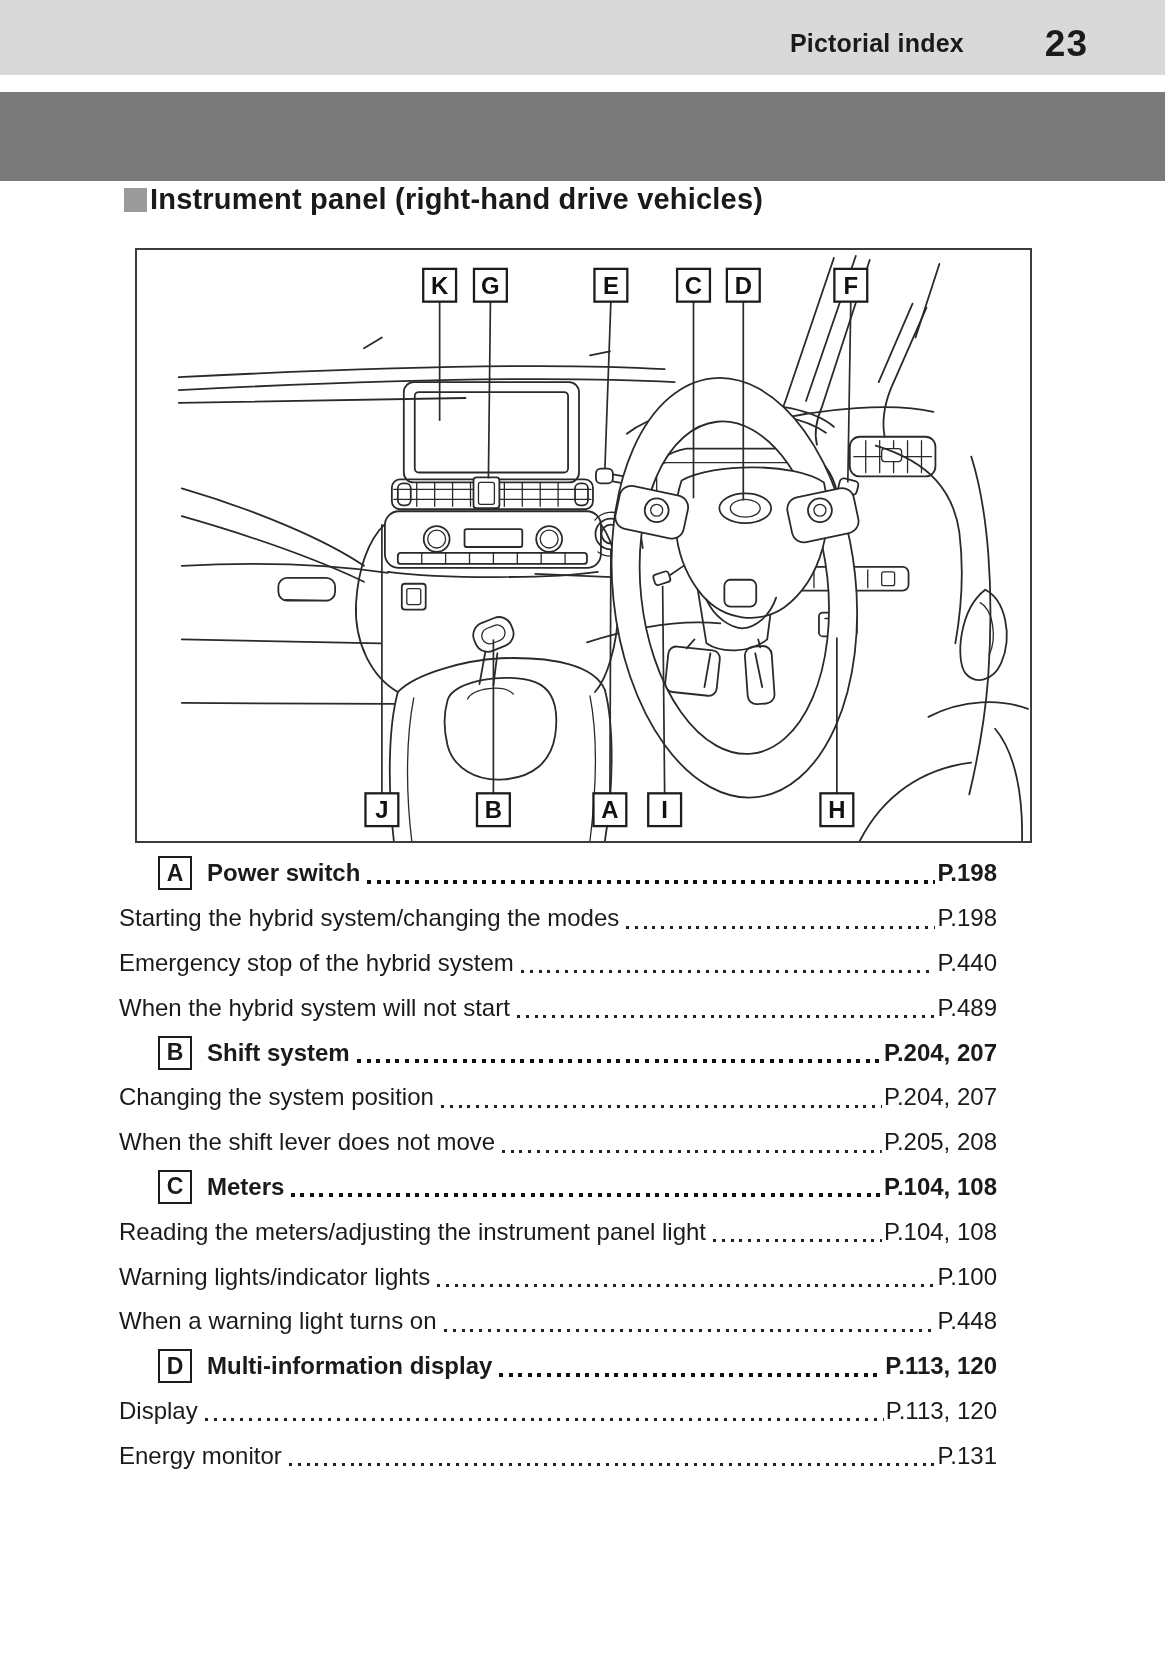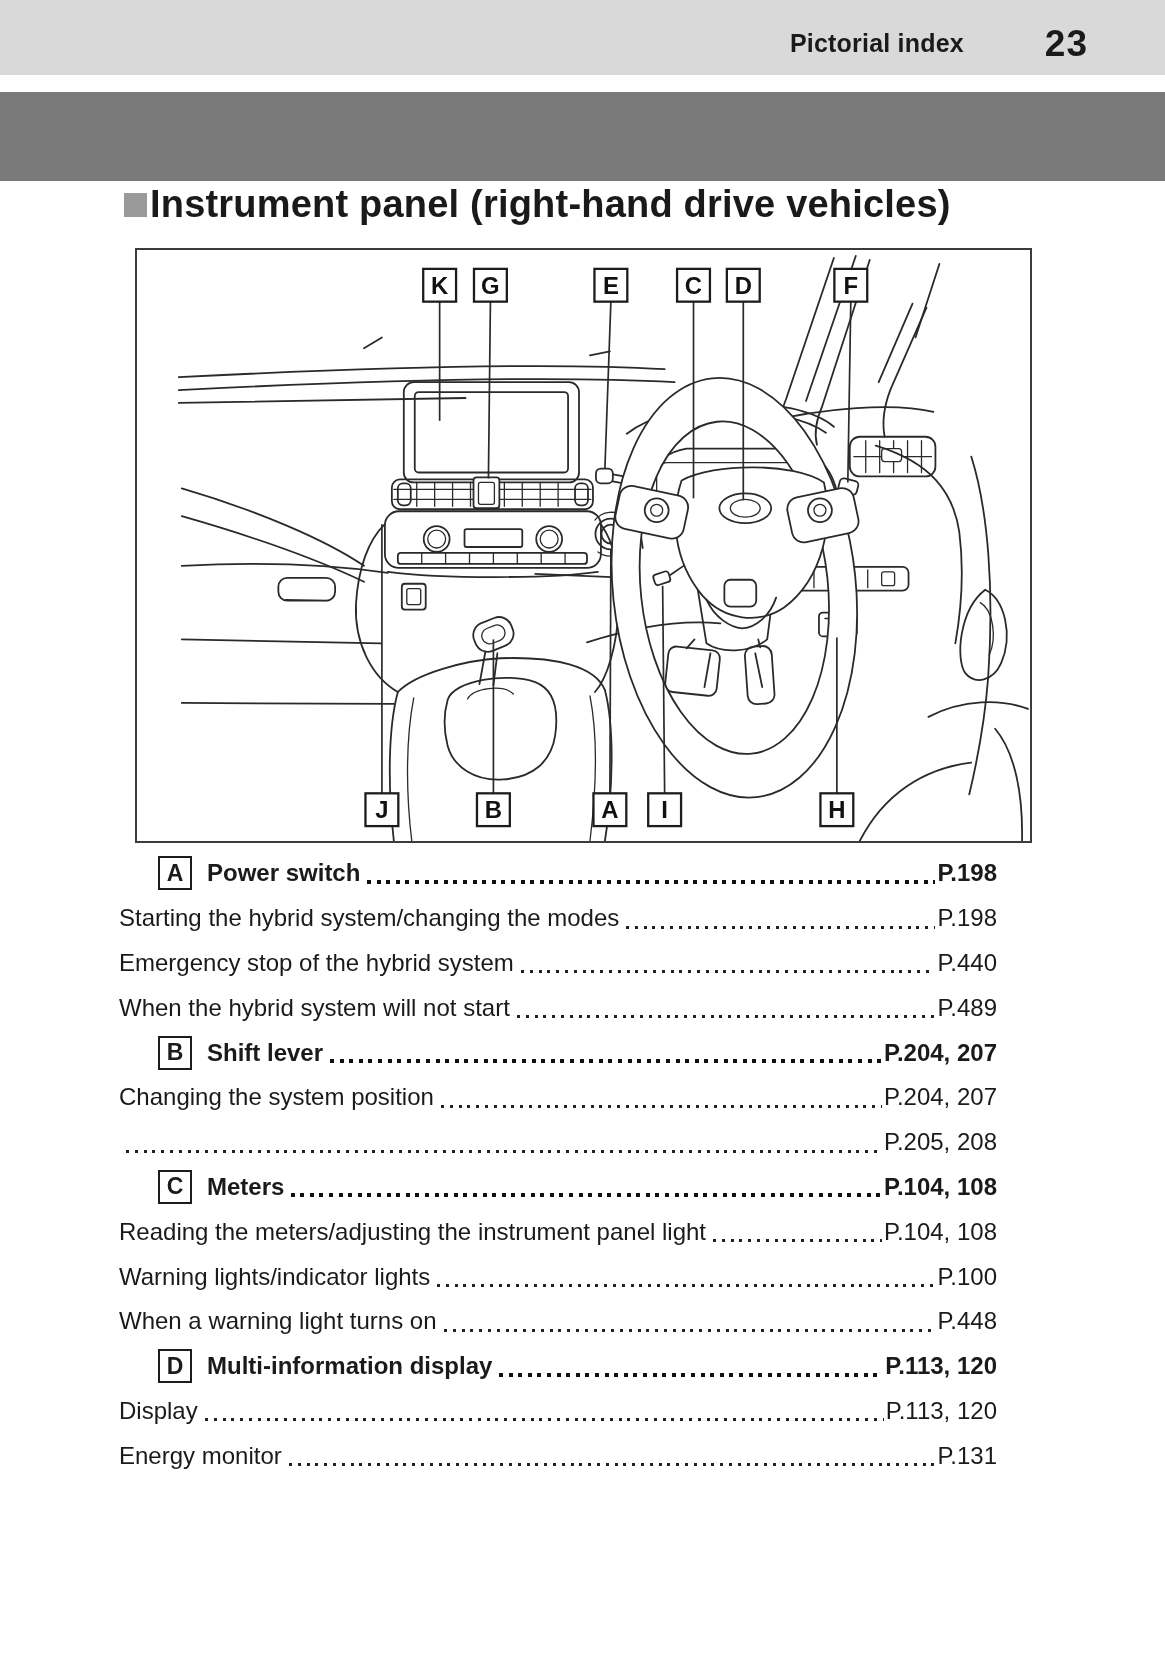--- a/index.html
+++ b/index.html
@@ -6,21 +6,21 @@
   .page{position:relative;width:1165px;height:1653px;background:#ffffff;overflow:hidden;
         font-family:"Liberation Sans",sans-serif;color:#1a1a1a;}
   
   .topband{position:absolute;top:0;left:0;width:100%;height:75px;background:#d9d9d9;
            display:flex;align-items:center;justify-content:flex-end;box-sizing:border-box;
            padding:12px 77px 0 0;}
   .crumb{font-weight:bold;font-size:25px;letter-spacing:.2px;margin-right:81px;}
   .pagenum{font-weight:bold;font-size:37px;letter-spacing:1px;}
   .darkband{position:absolute;top:92px;left:0;width:100%;height:89px;background:#7a7a7a;}
   
-  .title{position:absolute;top:183px;left:124px;margin:0;font-size:38px;font-weight:bold;
+  .title{position:absolute;top:183px;left:124px;margin:0;font-size:29px;font-weight:bold;
          letter-spacing:.2px;display:flex;align-items:center;}
   .bullet{display:inline-block;width:23px;height:24px;background:#9a9a9a;margin-right:3px;flex:0 0 auto;}
   
   .figure{position:absolute;left:135px;top:248px;width:897px;height:595px;
           border:2px solid #3c3c3c;box-sizing:border-box;background:#fff;}
   .figure svg{display:block;width:100%;height:100%;}
   
   .index{position:absolute;left:0;top:851px;width:100%;}
   .row{height:44.8px;display:flex;align-items:center;box-sizing:border-box;
        padding-left:158px;padding-right:168px;font-size:24px;}
@@ -326,30 +326,31 @@
     <div class="row sub">
       <span class="lbl">When the hybrid system will not start</span>
       <span class="leader"></span>
       <span class="pg">P.489</span>
     </div>
 
     <div class="row main">
       <span class="lbox">
           <span>B</span>
         </span>
-      <span class="lbl b">Shift lever</span>
+      <span class="lbl b">Shift system</span>
       <span class="leader"></span>
       <span class="pg b">P.204, 207</span>
     </div>
     <div class="row sub">
       <span class="lbl">Changing the system position</span>
       <span class="leader"></span>
       <span class="pg">P.204, 207</span>
     </div>
     <div class="row sub">
+      <span class="lbl">When the shift lever does not move</span>
       <span class="leader"></span>
       <span class="pg">P.205, 208</span>
     </div>
 
     <div class="row main">
       <span class="lbox">
           <span>C</span>
         </span>
       <span class="lbl b">Meters</span>
       <span class="leader"></span>

